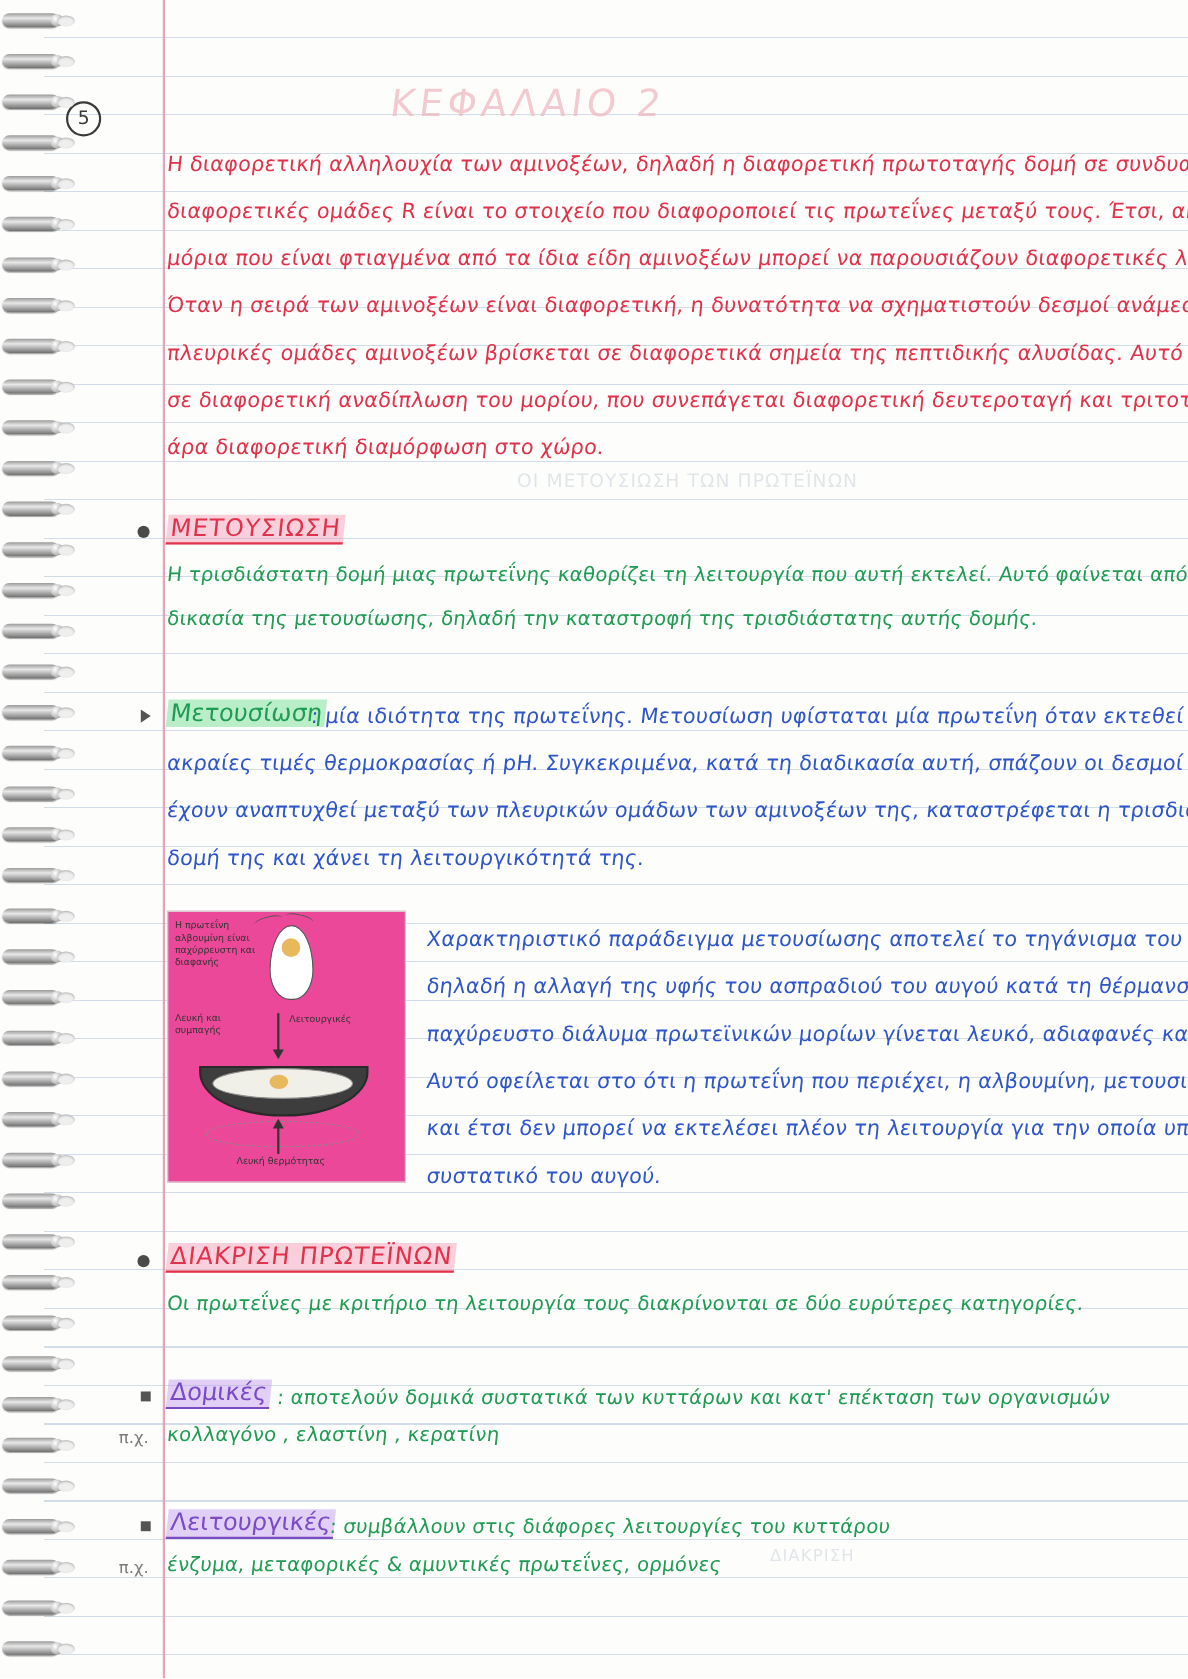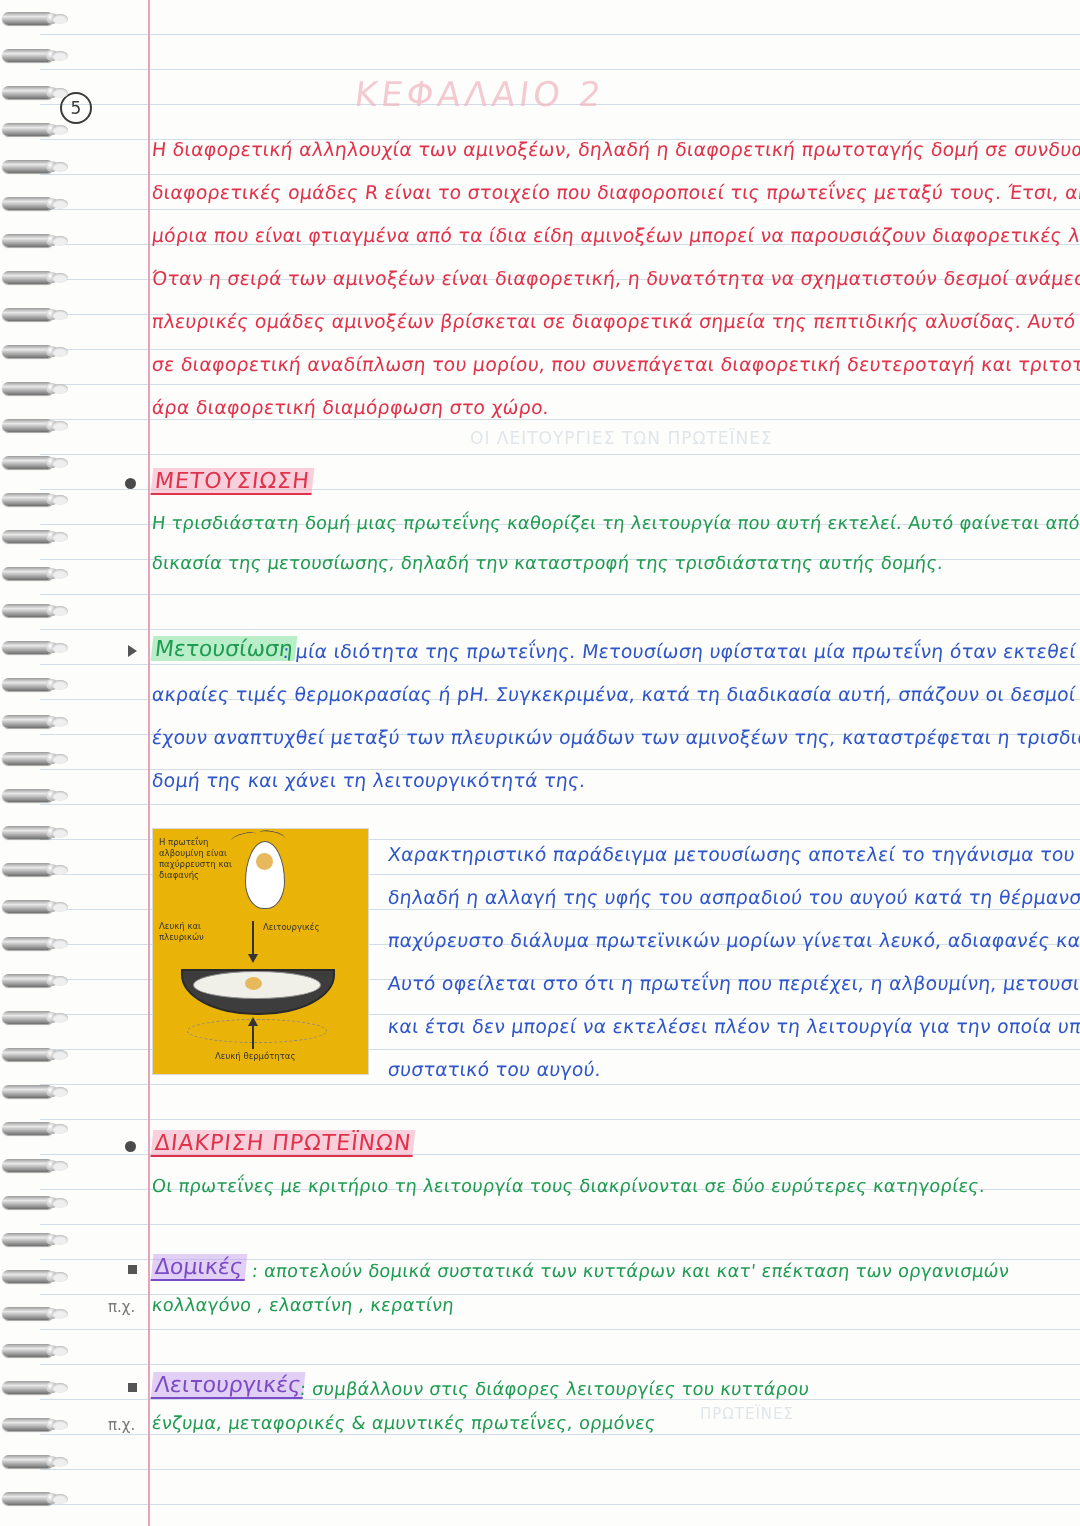--- a/index.html
+++ b/index.html
@@ -164,21 +164,21 @@
     width: 9px; height: 9px;
     background: #555;
   }
 
   
   #figure {
     position: absolute;
     left: 152px; top: 828px;
     width: 215px; height: 245px;
     border: 1px solid #d8d8d8;
-    background: #eab308;
+    background: #ec4899;
   }
   #fig-caption-1 {
     position: absolute;
     left: 6px; top: 8px;
     width: 86px;
     font-size: 8.5px;
     line-height: 11px;
     color: #333;
   }
   #fig-caption-2 {
@@ -329,22 +329,22 @@
       <div class="ring" style="top: 1381px;"></div>
       <div class="ring" style="top: 1418px;"></div>
       <div class="ring" style="top: 1455px;"></div>
       <div class="ring" style="top: 1492px;"></div>
     </div>
 
   <div id="chapter-title">ΚΕΦΑΛΑΙΟ 2</div>
 
   <div id="page-number">5</div>
 
-  <div class="ghost" style="left:470px; top:428px;">ΟΙ ΛΕΙΤΟΥΡΓΙΕΣ ΤΩΝ ΠΡΩΤΕΪΝΕΣ</div>
-  <div class="ghost" style="left:700px; top:1405px; font-size:15px;">ΠΡΩΤΕΪΝΕΣ</div>
+  <div class="ghost" style="left:470px; top:428px;">ΟΙ ΜΕΤΟΥΣΙΩΣΗ ΤΩΝ ΠΡΩΤΕΪΝΩΝ</div>
+  <div class="ghost" style="left:700px; top:1405px; font-size:15px;">ΔΙΑΚΡΙΣΗ</div>
 
   <div class="hw line red slant" style="left:152px; top:138px;">Η διαφορετική αλληλουχία των αμινοξέων, δηλαδή η διαφορετική πρωτοταγής δομή σε συνδυασμό με τις</div>
   <div class="hw line red slant" style="left:152px; top:181px;">διαφορετικές ομάδες R είναι το στοιχείο που διαφοροποιεί τις πρωτεΐνες μεταξύ τους. Έτσι, ακόμη και</div>
   <div class="hw line red slant" style="left:152px; top:224px;">μόρια που είναι φτιαγμένα από τα ίδια είδη αμινοξέων μπορεί να παρουσιάζουν διαφορετικές λειτουργίες.</div>
   <div class="hw line red slant" style="left:152px; top:267px;">Όταν η σειρά των αμινοξέων είναι διαφορετική, η δυνατότητα να σχηματιστούν δεσμοί ανάμεσα στις</div>
   <div class="hw line red slant" style="left:152px; top:310px;">πλευρικές ομάδες αμινοξέων βρίσκεται σε διαφορετικά σημεία της πεπτιδικής αλυσίδας. Αυτό οδηγεί</div>
   <div class="hw line red slant" style="left:152px; top:353px;">σε διαφορετική αναδίπλωση του μορίου, που συνεπάγεται διαφορετική δευτεροταγή και τριτοταγή δομή,</div>
   <div class="hw line red slant" style="left:152px; top:396px;">άρα διαφορετική διαμόρφωση στο χώρο.</div>
 
   <div class="bullet-dot" style="left:125px; top:478px;"></div>
@@ -363,21 +363,21 @@
   <div class="hw line blue slant" style="left:152px; top:726px;">έχουν αναπτυχθεί μεταξύ των πλευρικών ομάδων των αμινοξέων της, καταστρέφεται η τρισδιάστατη</div>
   <div class="hw line blue slant" style="left:152px; top:769px;">δομή της και χάνει τη λειτουργικότητά της.</div>
 
   <div id="figure">
     <div id="fig-caption-1">Η πρωτεΐνη αλβουμίνη είναι παχύρρευστη και διαφανής</div>
     <div id="egg-shape"></div>
     <div id="egg-yolk"></div>
     <div class="egg-squig" style="left:78px; top:4px; transform:rotate(-14deg);"></div>
     <div class="egg-squig" style="left:106px; top:2px; transform:rotate(12deg);"></div>
 
-    <div id="fig-caption-2">Λευκή και πλευρικών</div>
+    <div id="fig-caption-2">Λευκή και συμπαγής</div>
     <div id="fig-caption-3">Λειτουργικές</div>
     <div class="fig-arrow" style="left:99px; top:92px; height:34px;"></div>
 
     <div id="pan"></div>
     <div id="pan-inner"></div>
     <div id="pan-yolk"></div>
     <div id="burner"></div>
     <div class="fig-arrow fig-arrow-up" style="left:99px; top:196px; height:24px;"></div>
     <div id="fig-caption-4">Λευκή θερμότητας</div>
   </div>

